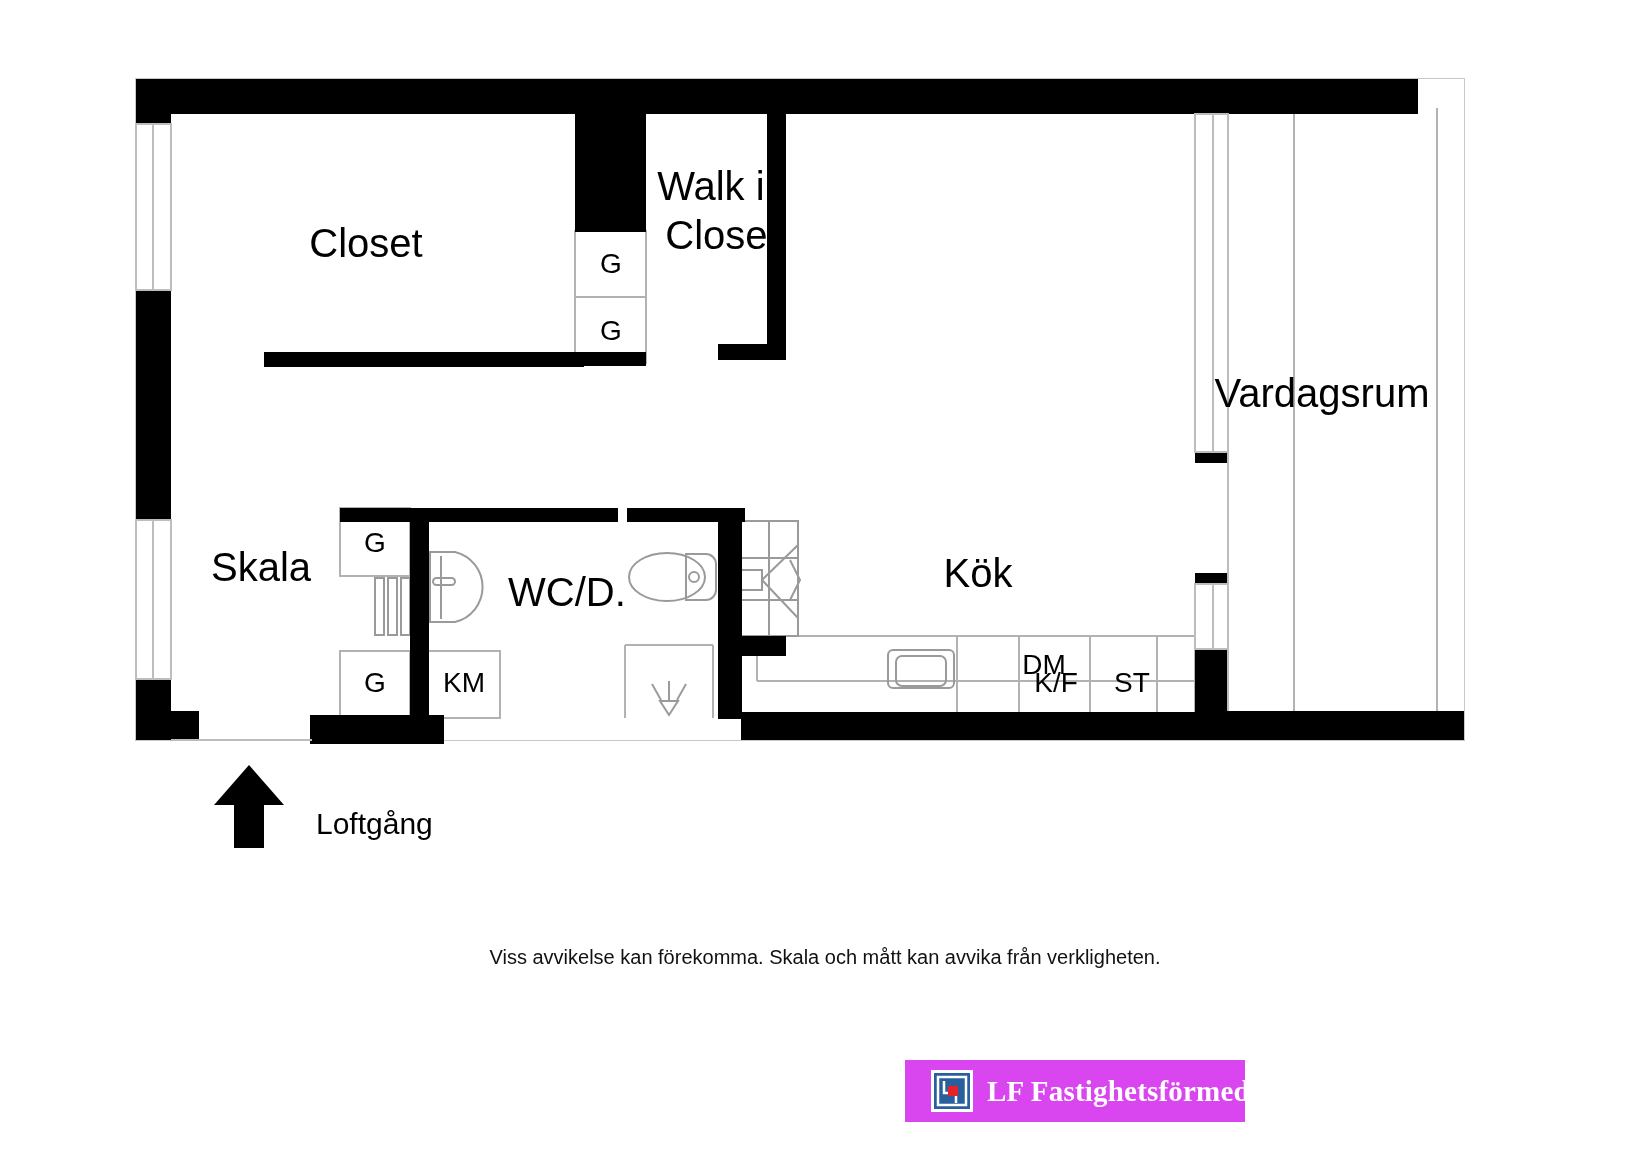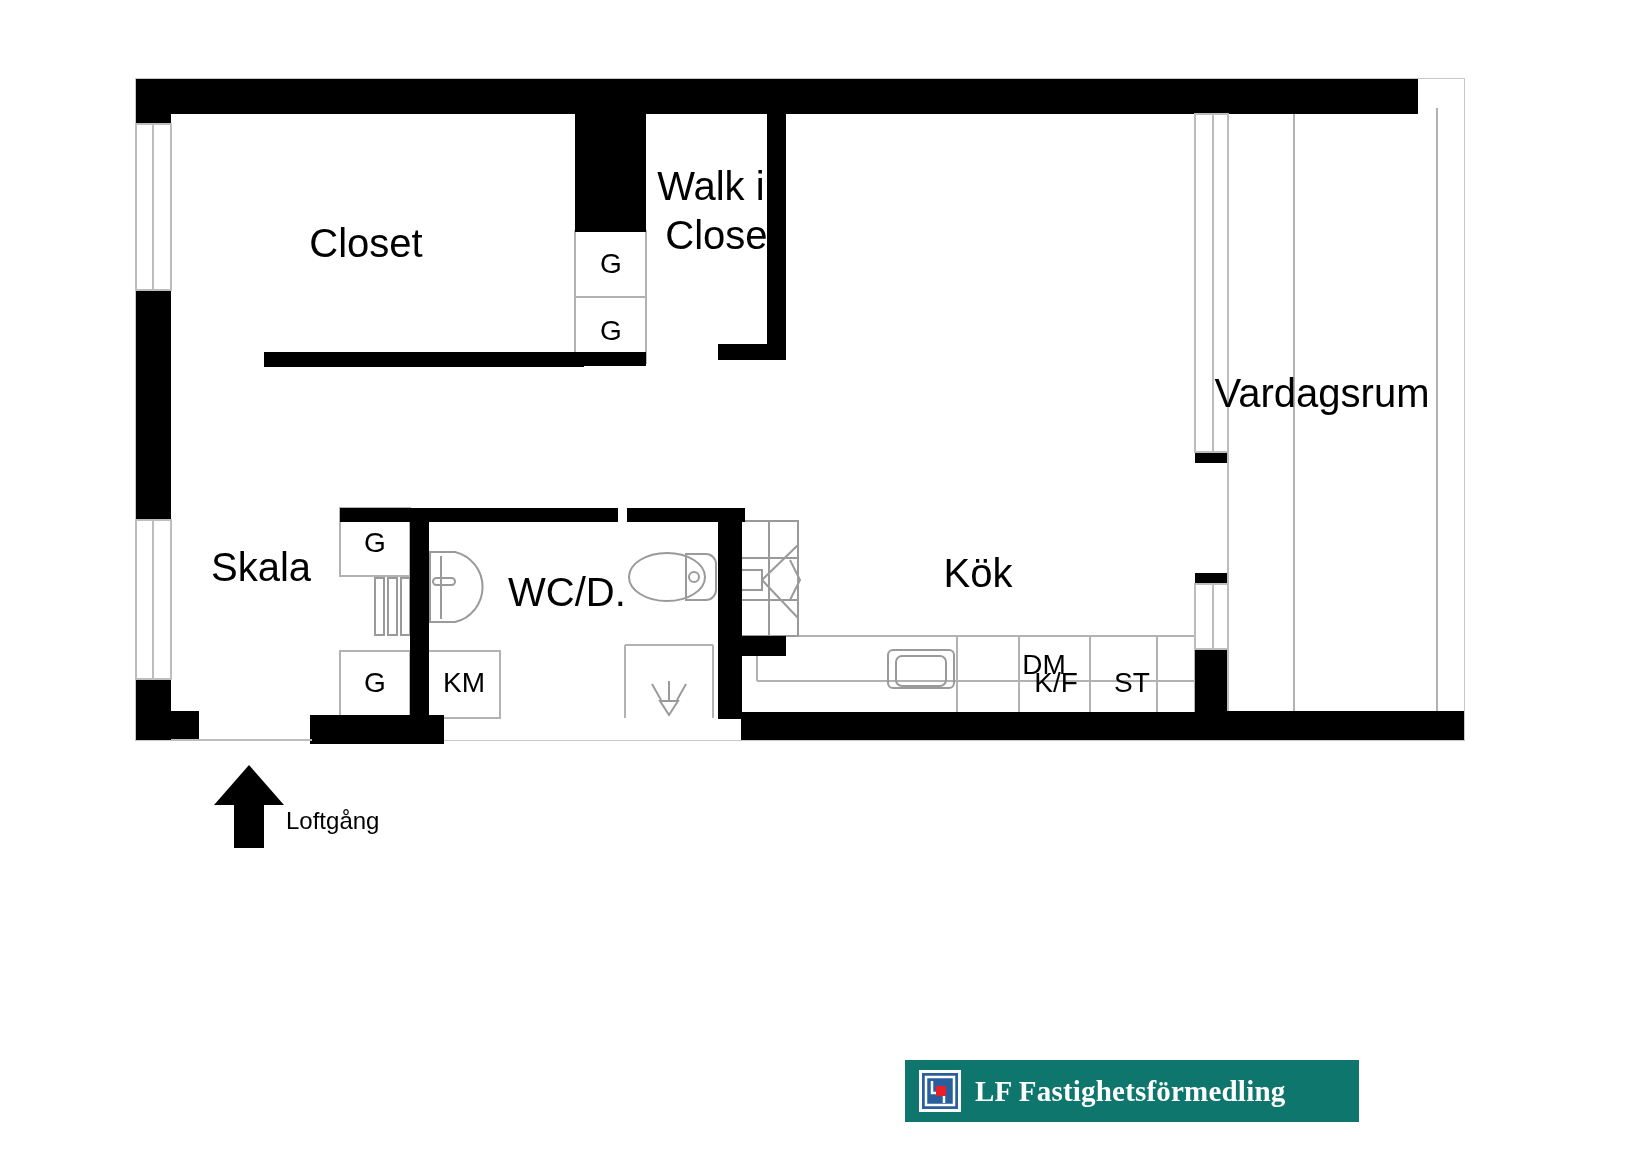--- a/index.html
+++ b/index.html
@@ -42,45 +42,46 @@
     font-family: "Liberation Sans", sans-serif;
     font-size: 28px;
     color: #000000;
     white-space: pre;
     text-align: center;
     line-height: 1;
   }
   .entry-label {
     position: absolute;
     font-family: "Liberation Sans", sans-serif;
-    font-size: 24px;
+    font-size: 30px;
     color: #000000;
     white-space: pre;
+    margin-left: 30px;
   }
   .disclaimer {
     position: absolute;
     font-family: "Liberation Sans", sans-serif;
     font-size: 20px;
     color: #111111;
     white-space: pre;
     left: 0;
     width: 1650px;
     text-align: center;
     top: 946px;
   }
   .logo-bar {
     position: absolute;
     left: 905px;
     top: 1060px;
-    width: 454px;
+    width: 340px;
     height: 62px;
-    background: #0f766e;
+    background: #d946ef;
     display: flex;
     align-items: center;
-    padding-left: 14px;
+    padding-left: 26px;
     box-sizing: border-box;
   }
   .logo-mark {
     width: 42px;
     height: 42px;
     position: relative;
     flex: 0 0 auto;
     background: #ffffff;
     padding: 3px;
     box-sizing: border-box;
@@ -276,20 +277,21 @@
   <div class="fixture-label" style="left:576px; top:317px; width:70px;">G</div>
   <div class="fixture-label" style="left:340px; top:529px; width:70px;">G</div>
   <div class="fixture-label" style="left:340px; top:669px; width:70px;">G</div>
   <div class="fixture-label" style="left:428px; top:669px; width:72px;">KM</div>
   <div class="fixture-label" style="left:1008px; top:651px; width:72px;text-align:center;">DM</div>
   <div class="fixture-label" style="left:1020px; top:669px; width:72px;">K/F</div>
   <div class="fixture-label" style="left:1090px; top:669px; width:84px;">ST</div>
 
   <div class="entry-label" style="left:286px; top:807px;">Loftgång</div>
 
+  <div class="disclaimer">Viss avvikelse kan förekomma. Skala och mått kan avvika från verkligheten.</div>
 
   <div class="logo-bar">
     <div class="logo-mark">
       <svg class="inner" viewBox="0 0 36 36">
         <rect x="0" y="0" width="36" height="36" fill="#2a5f9e"></rect>
         <rect x="4" y="4" width="28" height="28" fill="none" stroke="#ffffff" stroke-width="2.5"></rect>
         <path d="M 10 8 L 10 20 L 22 20 L 22 30" fill="none" stroke="#ffffff" stroke-width="2.5"></path>
         <rect x="14" y="13" width="10" height="10" fill="#e8202a"></rect>
       </svg>
     </div>

